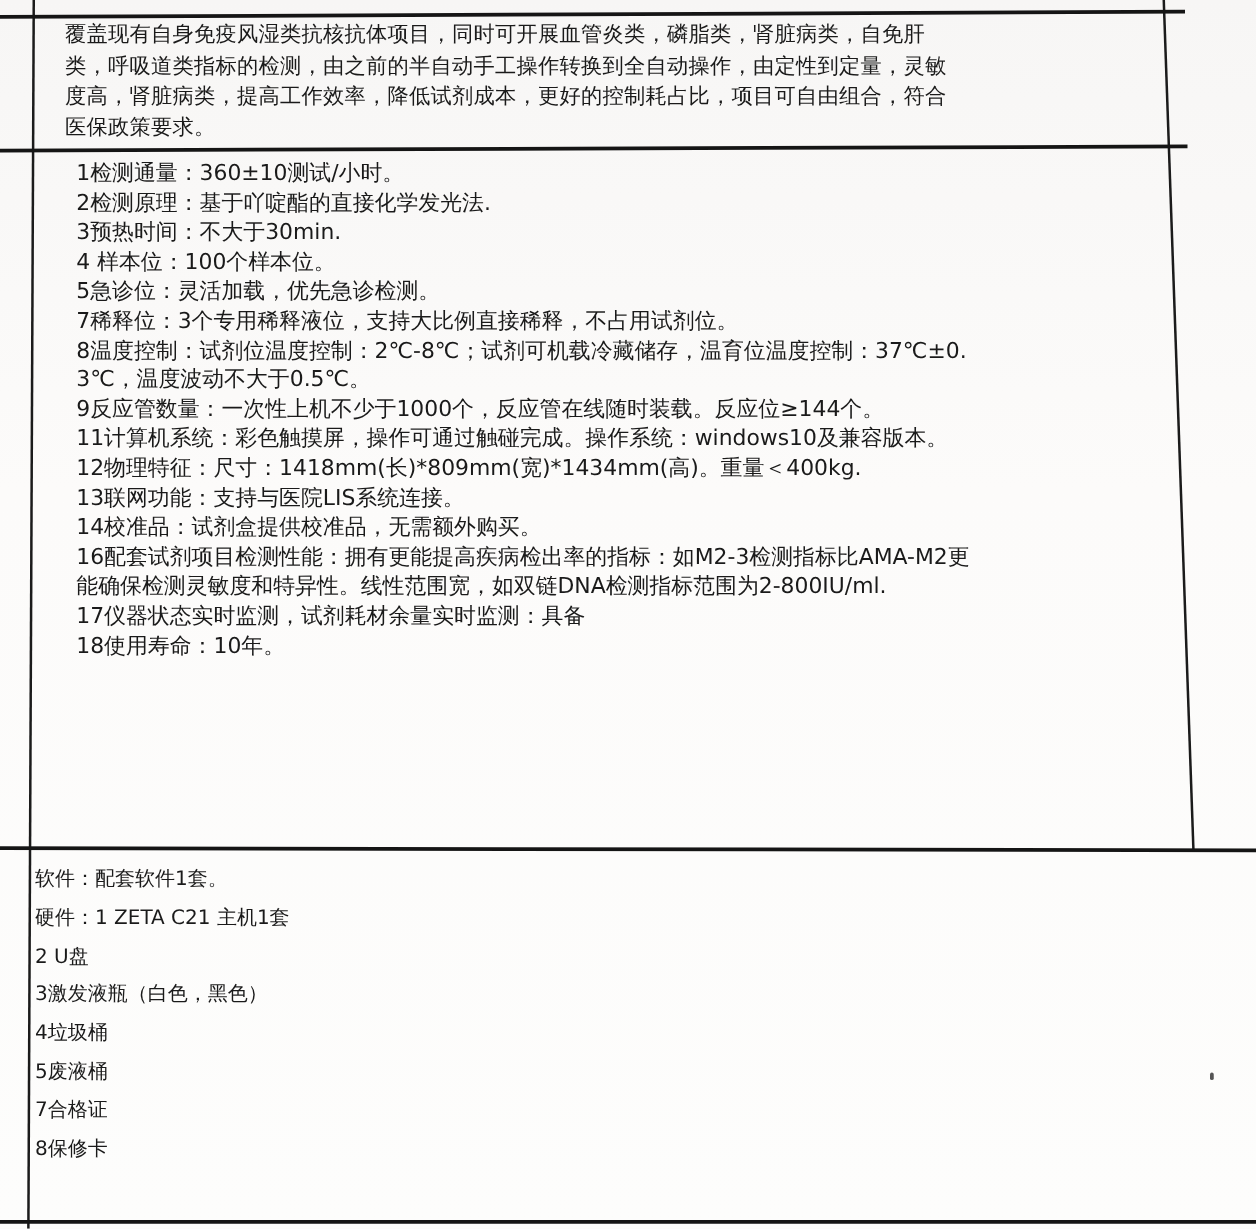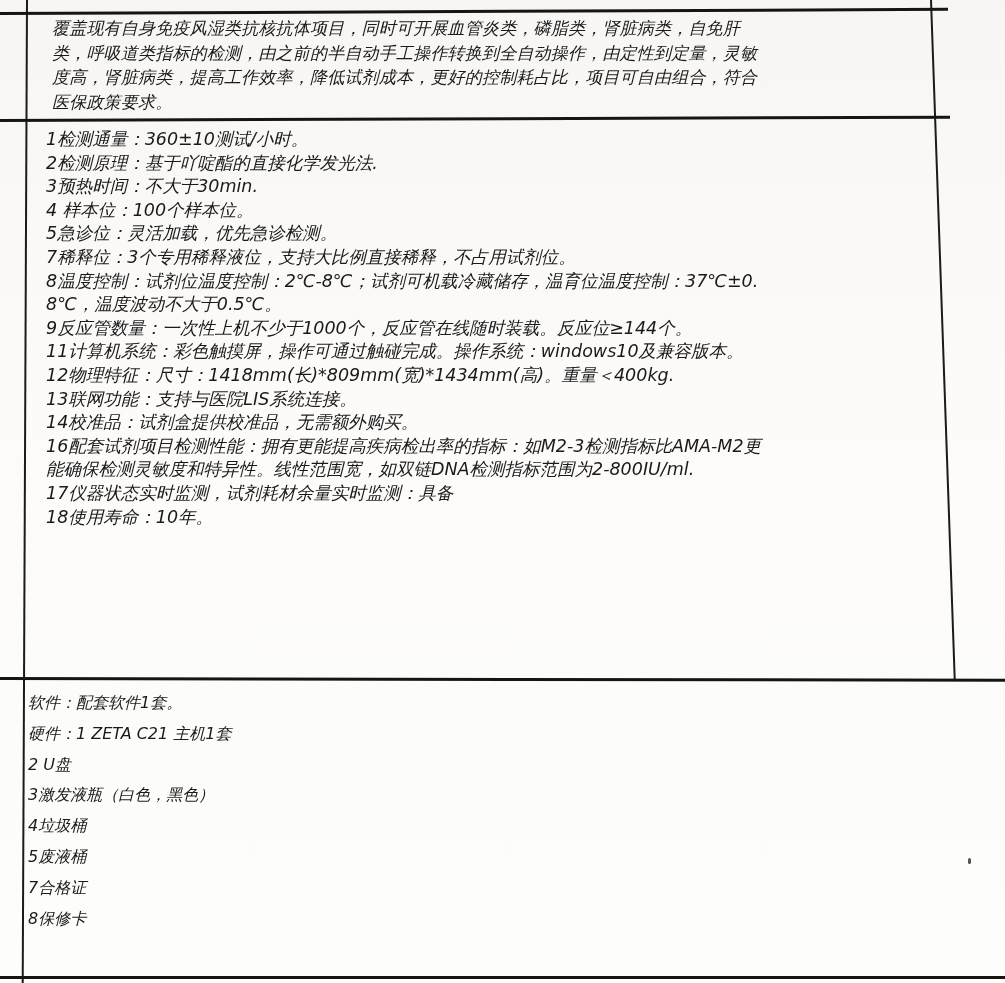--- a/index.html
+++ b/index.html
@@ -13,21 +13,20 @@
     body {
       position: relative;
       font-family: "DejaVu Sans", "Liberation Sans", sans-serif;
       color: #1a1a1a;
     }
     .page {
       position: absolute;
       left: 0; top: 0;
       width: 1005px; height: 983px;
       background: linear-gradient(180deg, #f7f6f5 0%, #fcfbfa 40%, #fdfdfc 100%);
-      font-style: italic;
     }
     
     .hline {
       position: absolute;
       height: 3px;
       background: #151515;
     }
     .hl-top   { left: 0;  top: 12px;  width: 948px; transform: rotate(-0.25deg); transform-origin: left; }
     .hl-mid1  { left: 0;  top: 119px; width: 950px; transform: rotate(-0.2deg);  transform-origin: left; }
     .hl-mid2  { left: 0;  top: 677px; width: 1005px; transform: rotate(0.1deg);  transform-origin: left; }
@@ -53,21 +52,21 @@
     .cell {
       position: absolute;
     }
     .cell-desc {
       left: 52px; top: 16px; width: 870px;
       font-size: 17px;
       line-height: 24.5px;
       letter-spacing: 0.2px;
     }
     .cell-specs {
-      left: 46px; top: 128px; width: 930px;
+      left: 61px; top: 128px; width: 930px;
       font-size: 17.5px;
       line-height: 23.6px;
     }
     .cell-specs .spec-line {
       white-space: nowrap;
     }
     .cell-config {
       left: 28px; top: 688px; width: 500px;
       font-size: 16px;
       line-height: 30.8px;
@@ -102,21 +101,21 @@
   </div>
 
   <div class="cell cell-specs">
     <div class="spec-line">1检测通量：360±10测试/小时。</div>
     <div class="spec-line">2检测原理：基于吖啶酯的直接化学发光法.</div>
     <div class="spec-line">3预热时间：不大于30min.</div>
     <div class="spec-line">4 样本位：100个样本位。</div>
     <div class="spec-line">5急诊位：灵活加载，优先急诊检测。</div>
     <div class="spec-line">7稀释位：3个专用稀释液位，支持大比例直接稀释，不占用试剂位。</div>
     <div class="spec-line">8温度控制：试剂位温度控制：2℃-8℃；试剂可机载冷藏储存，温育位温度控制：37℃±0.</div>
-    <div class="spec-line">8℃，温度波动不大于0.5℃。</div>
+    <div class="spec-line">3℃，温度波动不大于0.5℃。</div>
     <div class="spec-line">9反应管数量：一次性上机不少于1000个，反应管在线随时装载。反应位≥144个。</div>
     <div class="spec-line">11计算机系统：彩色触摸屏，操作可通过触碰完成。操作系统：windows10及兼容版本。</div>
     <div class="spec-line">12物理特征：尺寸：1418mm(长)*809mm(宽)*1434mm(高)。重量＜400kg.</div>
     <div class="spec-line">13联网功能：支持与医院LIS系统连接。</div>
     <div class="spec-line">14校准品：试剂盒提供校准品，无需额外购买。</div>
     <div class="spec-line">16配套试剂项目检测性能：拥有更能提高疾病检出率的指标：如M2-3检测指标比AMA-M2更</div>
     <div class="spec-line">能确保检测灵敏度和特异性。线性范围宽，如双链DNA检测指标范围为2-800IU/ml.</div>
     <div class="spec-line">17仪器状态实时监测，试剂耗材余量实时监测：具备</div>
     <div class="spec-line">18使用寿命：10年。</div>
   </div>

